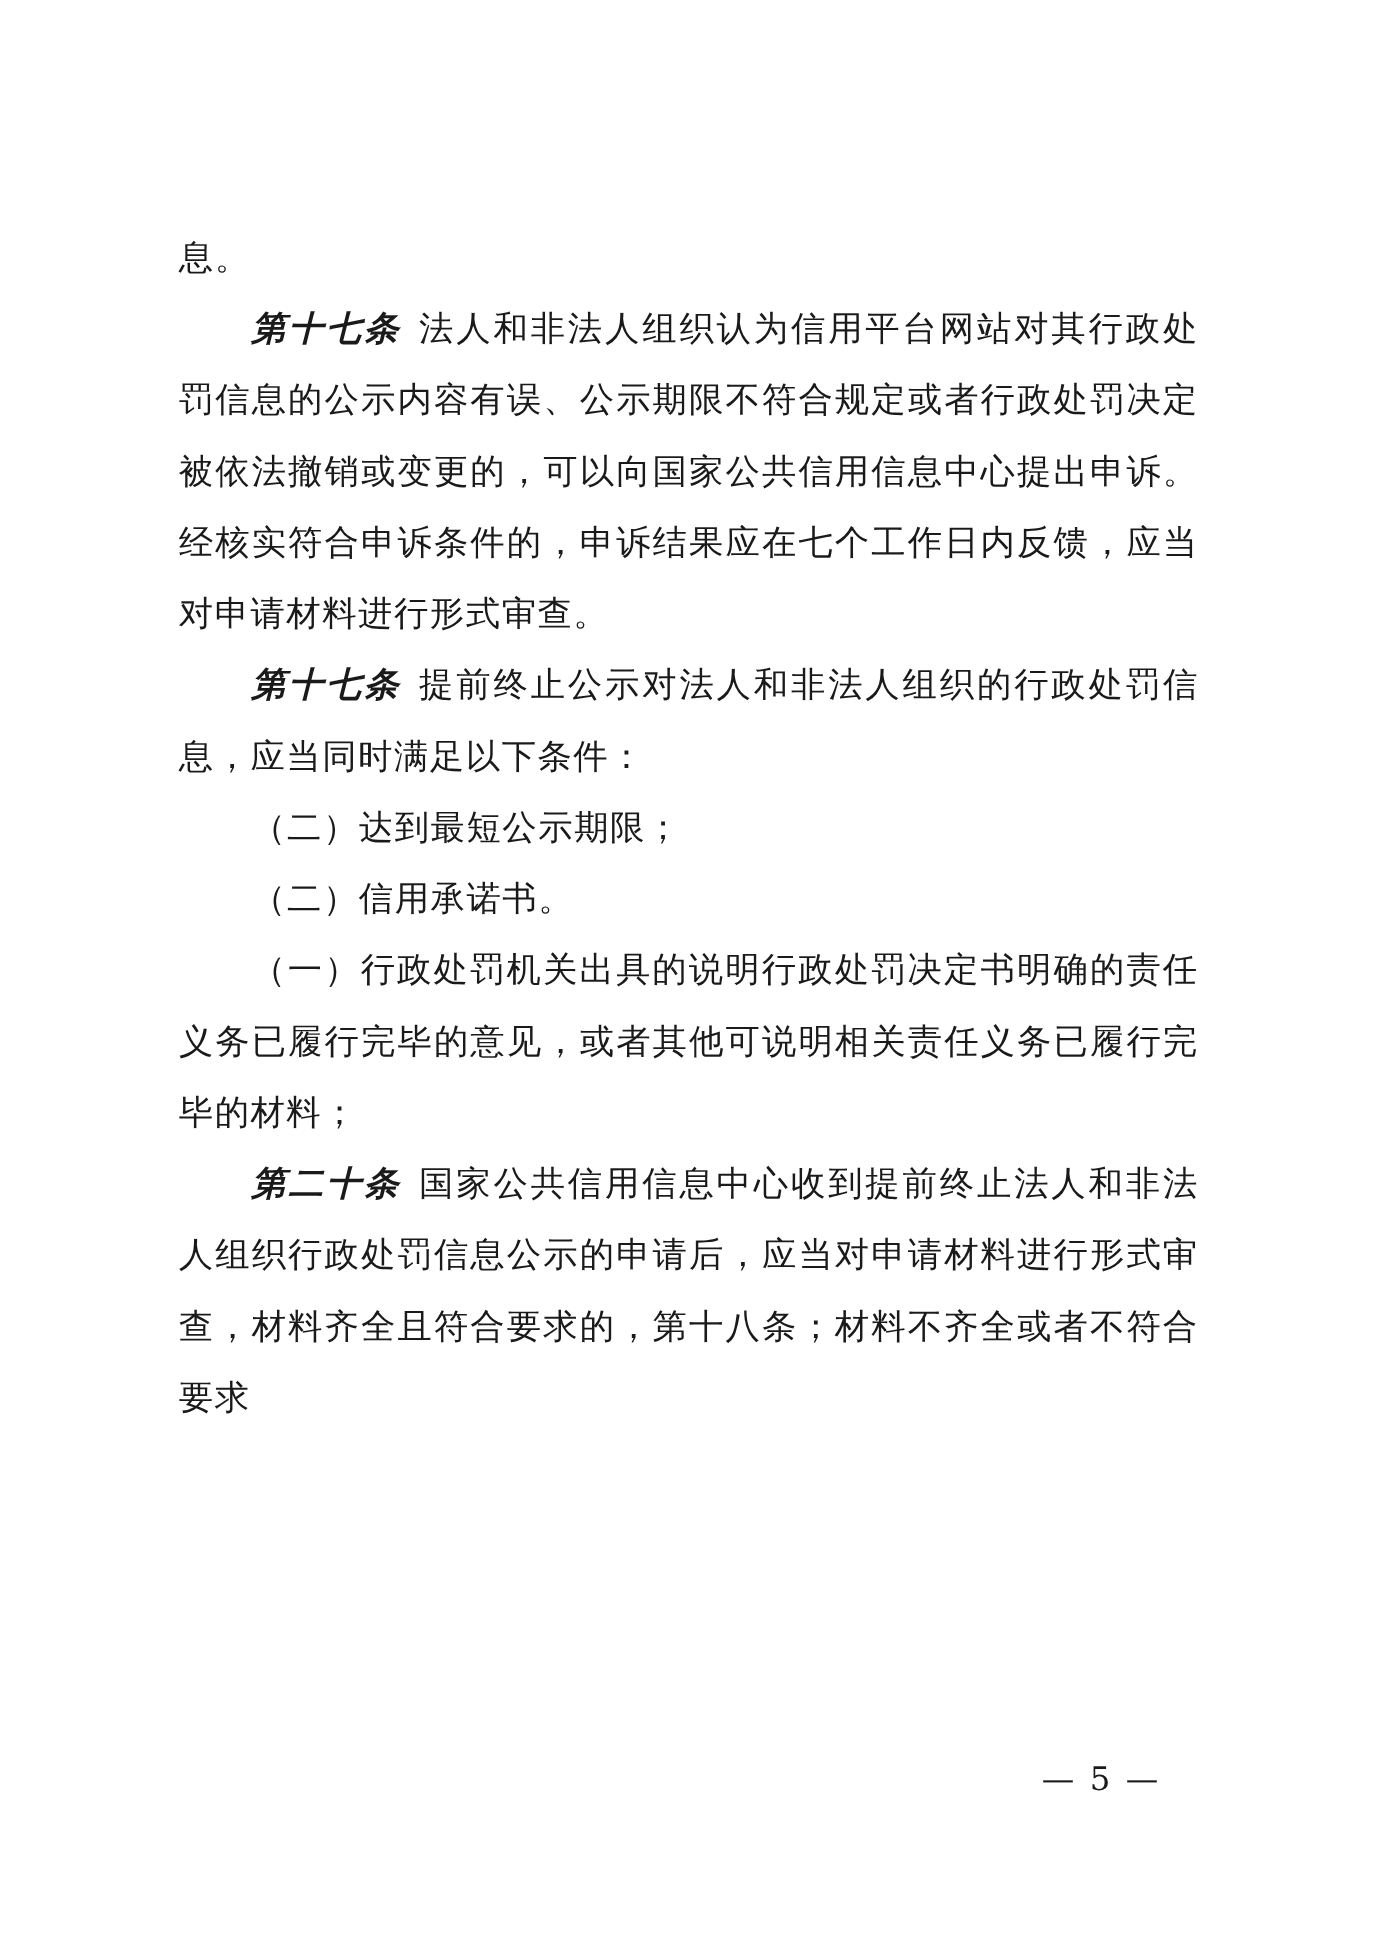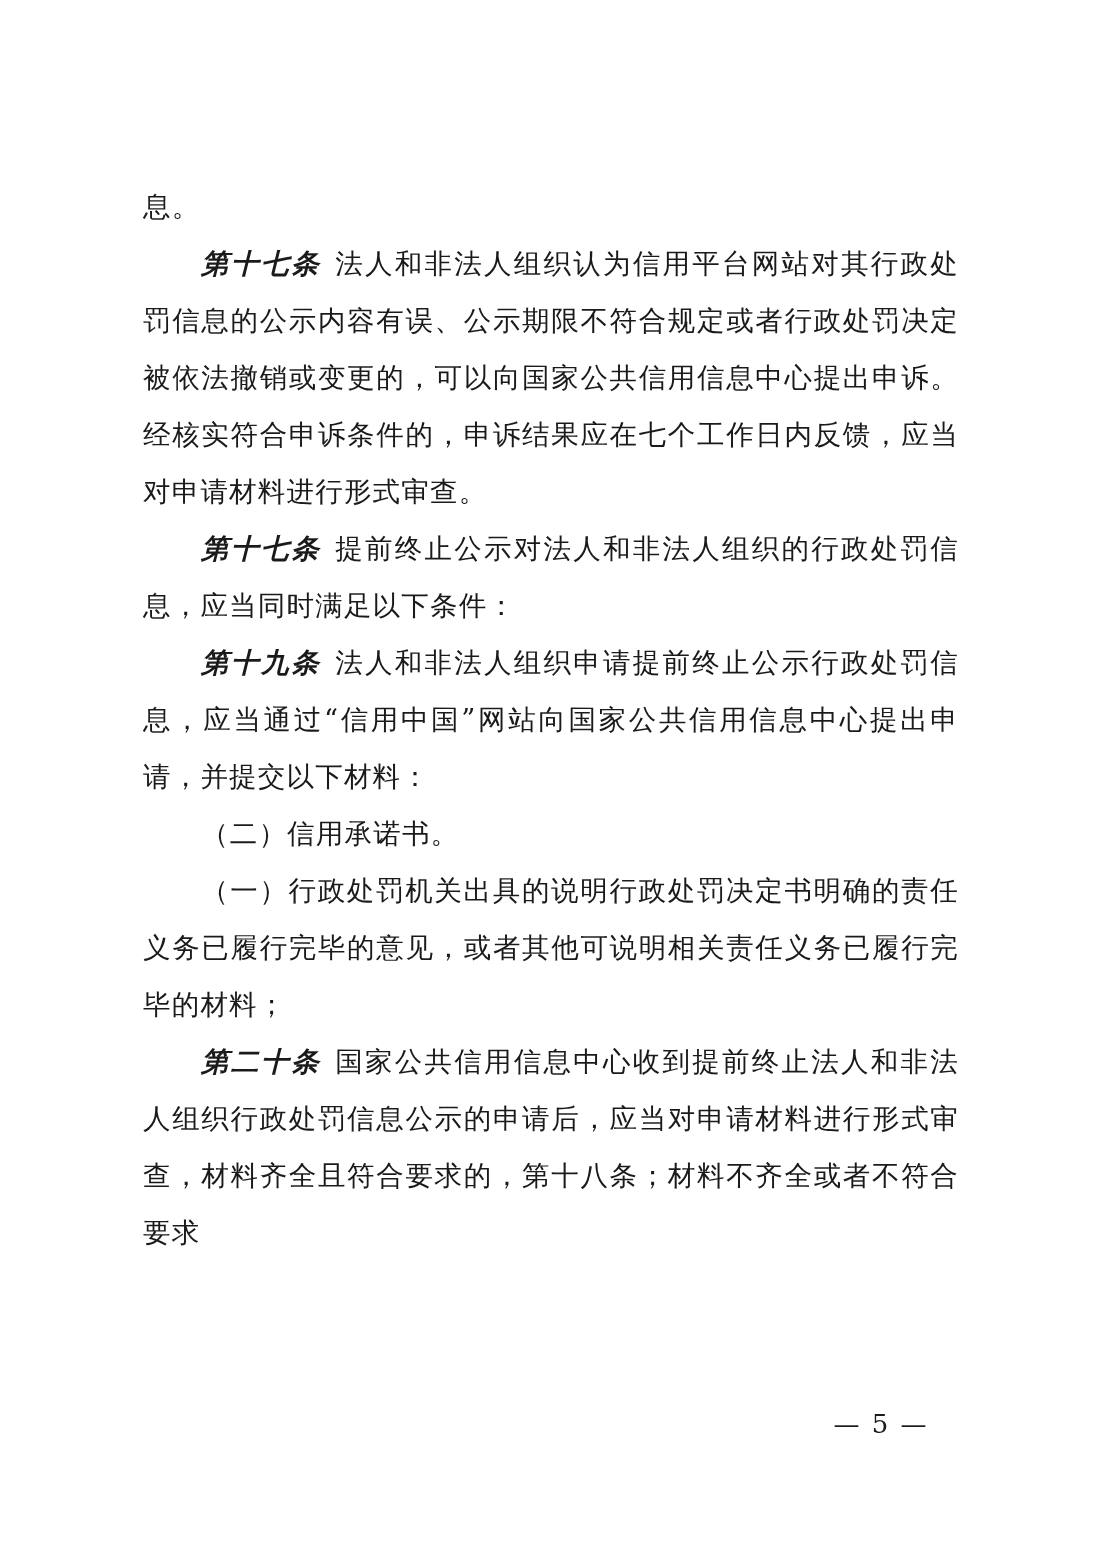--- a/index.html
+++ b/index.html
@@ -66,23 +66,23 @@
 <div class="page">
   <div class="content">
 
     <p class="para"><span>息。</span></p>
 
     <p class="para indent"><span class="article-label">第十七条</span><span class="gap"></span><span>法人和非法人组织认为信用平台网站对其行政处罚信息的公示内容有误、公示期限不符合规定或者行政处罚决定被依法撤销或变更的，可以向国家公共信用信息中心提出申诉。经核实符合申诉条件的，申诉结果应在七个工作日内反馈，应当对申请材料进行形式审查。</span></p>
 
     <p class="para indent"><span class="article-label">第十七条</span><span class="gap"></span><span>提前终止公示对法人和非法人组织的行政处罚信息，应当同时满足以下条件：</span></p>
 
 
+    <p class="para indent"><span>（二）达到最短公示期限；</span></p>
 
 
-    <p class="para indent"><span class="article-label">第十九条</span><span class="gap"></span><span>法人和非法人组织申请提前终止公示行政处罚信息，应当通过“信用中国”网站向国家公共信用信息中心提出申请，并提交以下材料：</span></p>
 
     <p class="para indent"><span>（二）信用承诺书。</span></p>
 
     <p class="para indent"><span>（一）行政处罚机关出具的说明行政处罚决定书明确的责任义务已履行完毕的意见，或者其他可说明相关责任义务已履行完毕的材料；</span></p>
 
     <p class="para indent"><span class="article-label">第二十条</span><span class="gap"></span><span>国家公共信用信息中心收到提前终止法人和非法人组织行政处罚信息公示的申请后，应当对申请材料进行形式审查，材料齐全且符合要求的，第十八条；材料不齐全或者不符合要求</span></p>
 
   </div>
 
   <div class="page-number"><span class="pn-inner">— 5 —</span></div>

